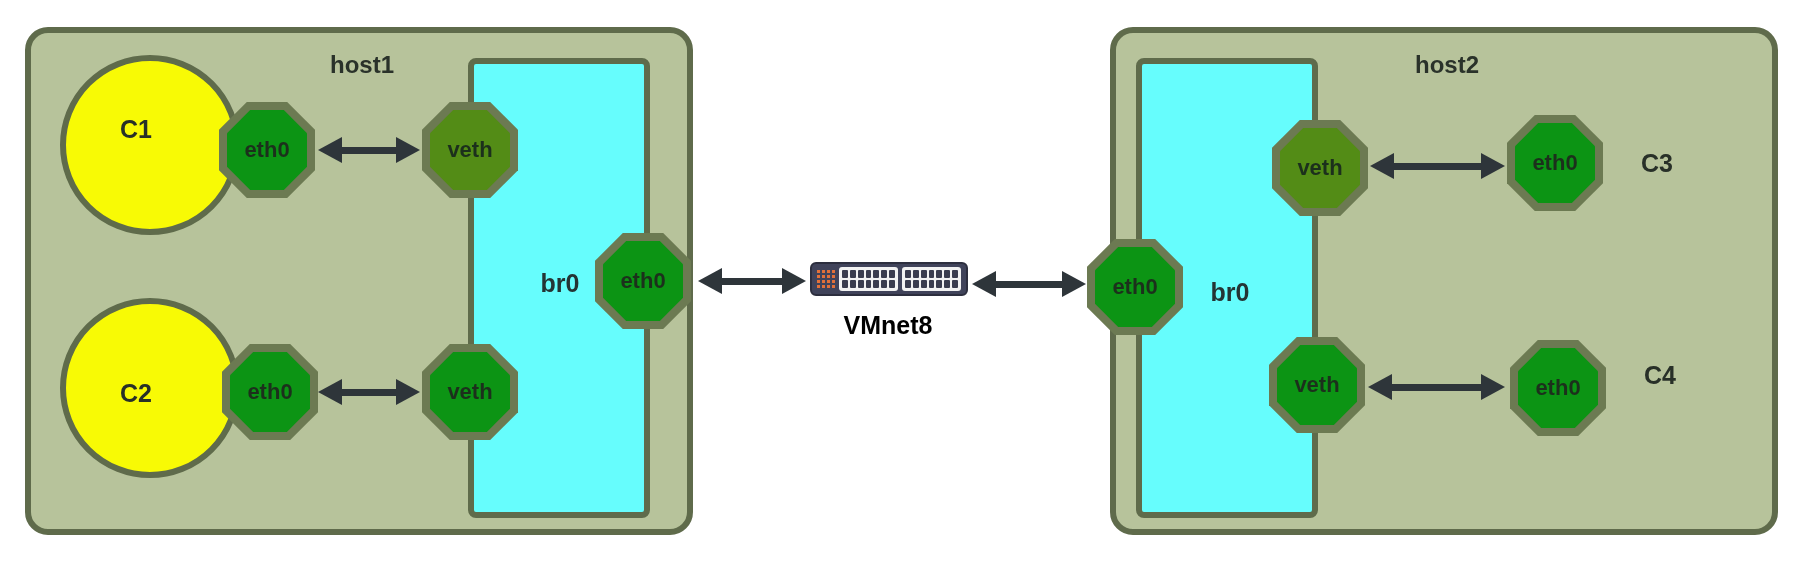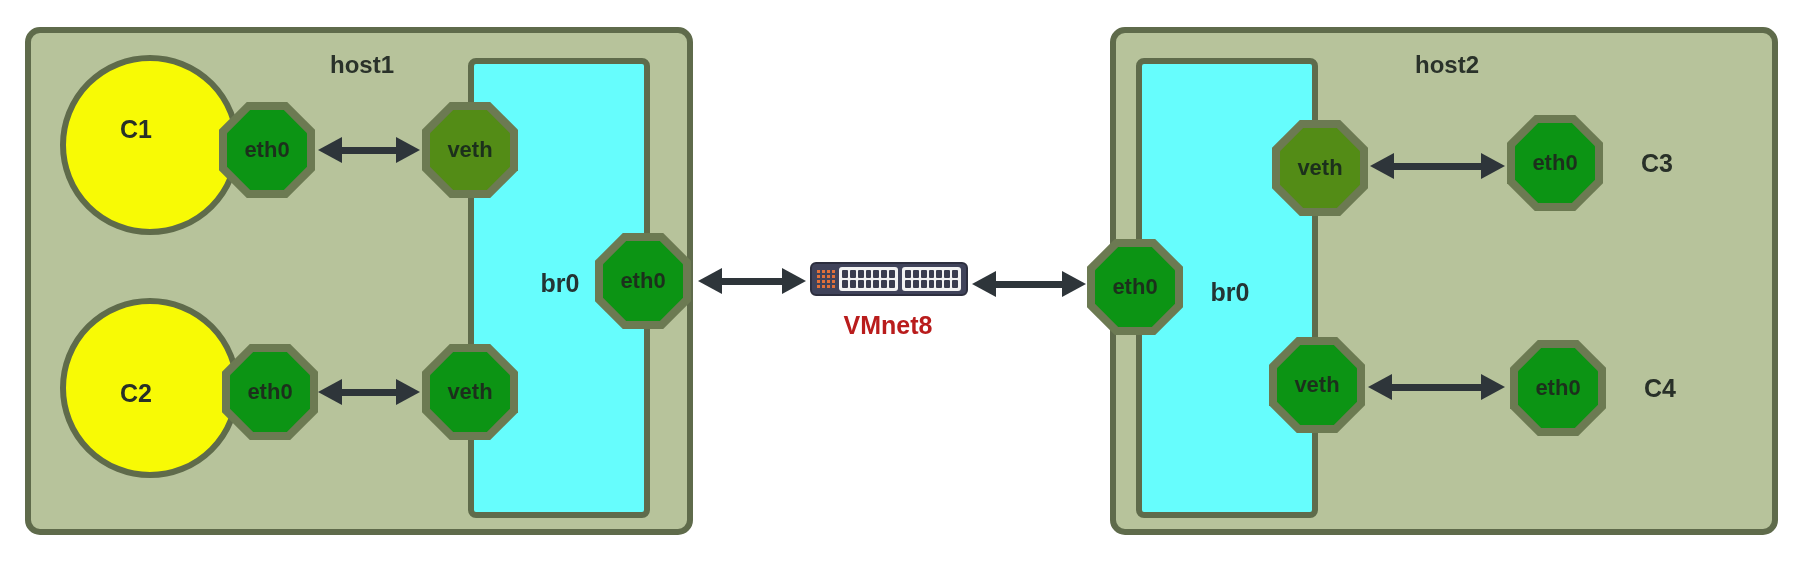--- a/index.html
+++ b/index.html
@@ -1,26 +1,26 @@
 <!DOCTYPE html>
 <html><head>
 <meta charset="utf-8">
 <style>
   html,body{margin:0;padding:0;background:#ffffff;font-family:"Liberation Sans",sans-serif;}
   #canvas{position:relative;width:1793px;height:567px;background:#ffffff;overflow:hidden;}
 
   .host{position:absolute;top:27px;width:668px;height:508px;background:#b7c39b;
-        border:6px solid #5f6b4b;border-radius:15px;box-sizing:border-box;}
+        border:6px solid #5f6b4b;border-radius:23px;box-sizing:border-box;}
   #host1{left:25px;} #host2{left:1110px;}
 
   .lbl{position:absolute;transform:translate(-50%,-50%);font-weight:bold;color:#2a322a;white-space:nowrap;}
   .host-lbl{font-size:24px;}
   .circ-lbl{font-size:25px;color:#283028;}
   .br-lbl{font-size:25px;color:#243434;text-align:right;}
-  .sw-lbl{font-size:25px;color:#b91c1c;}
+  .sw-lbl{font-size:25px;color:#000000;}
 
   .container-circle{position:absolute;background:#f8fa05;border:6px solid #5f6b4b;
         border-radius:50%;box-sizing:border-box;}
   .d180{width:180px;height:180px;} .d190{width:190px;height:190px;}
 
   .bridge{position:absolute;background:#66fdfd;border:6px solid #5f6b4b;border-radius:8px;box-sizing:border-box;}
 
   .oct{position:absolute;width:96px;height:96px;
        clip-path:polygon(29% 0,71% 0,100% 29%,100% 71%,71% 100%,29% 100%,0 71%,0 29%);
        background:#6c7a52;display:flex;align-items:center;justify-content:center;}
@@ -175,16 +175,16 @@
     <div class="arrow" style="left:252px;top:341px;width:137px;"></div>
     <div class="oct green" style="left:394px;top:307px;">
       <div class="fill"></div>
       <span>eth0</span>
     </div>
 
     <div class="container-circle d190" style="left:454px;top:32px;z-index:-1;"></div>
     <div class="lbl circ-lbl" style="left:541px;top:130px;">C3</div>
 
     <div class="container-circle d190" style="left:454px;top:262px;z-index:-1;"></div>
-    <div class="lbl circ-lbl" style="left:544px;top:355px;">C4</div>
+    <div class="lbl circ-lbl" style="left:544px;top:342px;">C4</div>
   </div>
 
 </div>
 
 </body></html>

